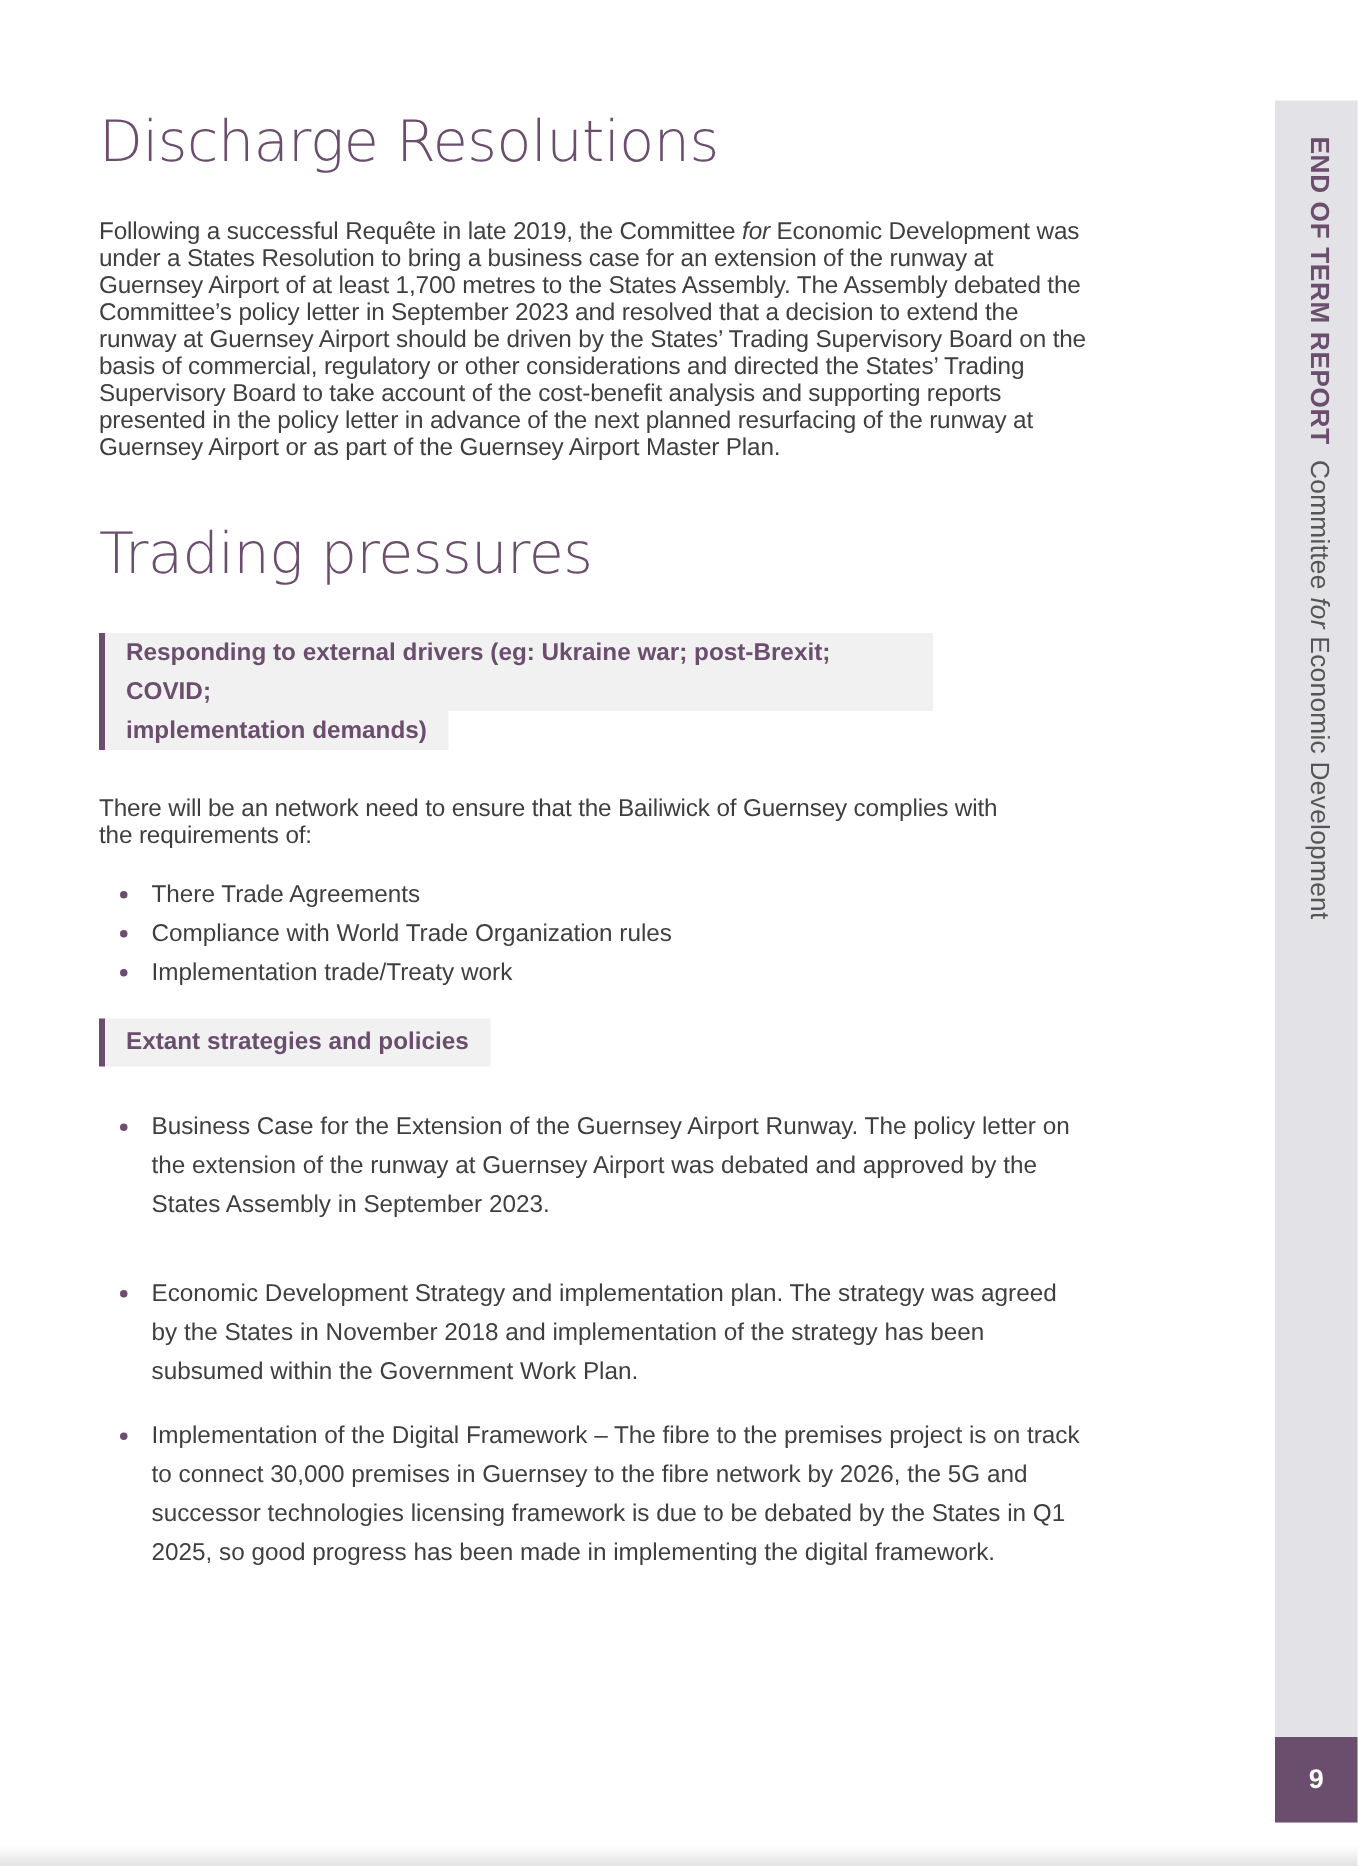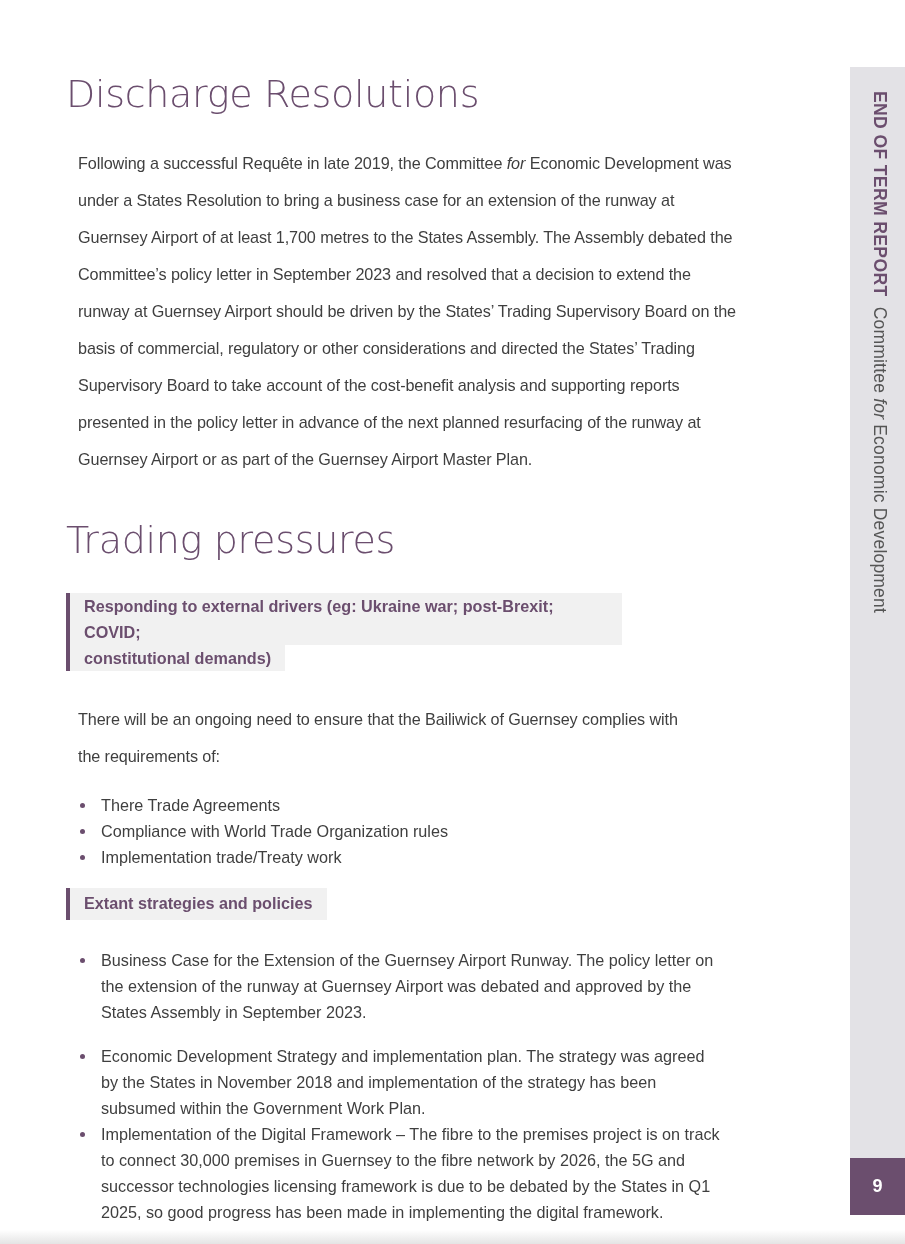--- a/index.html
+++ b/index.html
@@ -10,22 +10,22 @@
       color: #3d3d3d;
     }
     .page { position: absolute; left: 0; top: 0; width: 905px; height: 1244px; }
     .content { position: absolute; left: 66px; top: 70px; width: 660px; }
     h1 {
       font-family: "DejaVu Sans", sans-serif;
       font-weight: 200; font-size: 38px; color: #6b4e6e;
       margin: 0; letter-spacing: -0.3px; line-height: 48px;
     }
     .para {
-      font-size: 16.2px; line-height: 37px; color: #3f3f3f;
-      margin: 12px; letter-spacing: -0.1px;
+      font-size: 16.2px; line-height: 18px; color: #3f3f3f;
+      margin: 0; letter-spacing: -0.1px;
     }
     .para em { font-style: italic; }
     .callout {
       display: inline-block; background: #f1f1f1; border-left: 4px solid #6b4e6e;
       padding: 2px 14px 4px 14px; font-weight: bold; color: #6b4e6e;
       font-size: 16.2px; line-height: 26px;
     }
     .callout.multi { display: block; width: 552px; background: transparent; padding: 0; }
     .callout.multi .line { display: inline-block; background: #f1f1f1; padding: 0 14px; }
     ul.bullets { list-style: none; margin: 0; padding: 0; }
@@ -66,36 +66,36 @@
   <div class="content">
 
     <h1>Discharge Resolutions</h1>
 
     <p class="para" style="margin-top:27px; width:660px;"><span>Following a successful Requête in late 2019, the Committee </span><em>for</em><span> Economic Development was under a States Resolution to bring a business case for an extension of the runway at Guernsey Airport of at least 1,700 metres to the States Assembly. The Assembly debated the Committee’s policy letter in September 2023 and resolved that a decision to extend the runway at Guernsey Airport should be driven by the States’ Trading Supervisory Board on the basis of commercial, regulatory or other considerations and directed the States’ Trading Supervisory Board to take account of the cost-benefit analysis and supporting reports presented in the policy letter in advance of the next planned resurfacing of the runway at Guernsey Airport or as part of the Guernsey Airport Master Plan.</span></p>
 
     <h1 style="margin-top:38px;">Trading pressures</h1>
 
     <div class="callout multi" style="margin-top:29px;">
       <span class="line">Responding to external drivers (eg: Ukraine war; post-Brexit; COVID;</span><br>
-      <span class="line">constitutional demands)</span>
+      <span class="line">implementation demands)</span>
     </div>
 
-    <p class="para" style="margin-top:30px; width:610px;">There will be an ongoing need to ensure that the Bailiwick of Guernsey complies with the requirements of:</p>
+    <p class="para" style="margin-top:30px; width:610px;">There will be an network need to ensure that the Bailiwick of Guernsey complies with the requirements of:</p>
 
     <ul class="bullets" style="margin-top:17px;">
       <li><span class="dot"></span><span>There Trade Agreements</span></li>
       <li><span class="dot"></span><span>Compliance with World Trade Organization rules</span></li>
       <li><span class="dot"></span><span>Implementation trade/Treaty work</span></li>
     </ul>
 
     <div class="callout" style="margin-top:18px;">Extant strategies and policies</div>
 
     <ul class="bullets" style="margin-top:27px; width:660px;">
-      <li style="margin-bottom:18px;"><span class="dot"></span><span>Business Case for the Extension of the Guernsey Airport Runway. The policy letter on the extension of the runway at Guernsey Airport was debated and approved by the States Assembly in September 2023.</span></li>
-      <li style=""><span class="dot"></span><span>Economic Development Strategy and implementation plan. The strategy was agreed by the States in November 2018 and implementation of the strategy has been subsumed within the Government Work Plan.</span></li>
+      <li style="margin-bottom:33px;"><span class="dot"></span><span>Business Case for the Extension of the Guernsey Airport Runway. The policy letter on the extension of the runway at Guernsey Airport was debated and approved by the States Assembly in September 2023.</span></li>
+      <li style="margin-bottom:17px;"><span class="dot"></span><span>Economic Development Strategy and implementation plan. The strategy was agreed by the States in November 2018 and implementation of the strategy has been subsumed within the Government Work Plan.</span></li>
       <li><span class="dot"></span><span>Implementation of the Digital Framework – The fibre to the premises project is on track to connect 30,000 premises in Guernsey to the fibre network by 2026, the 5G and successor technologies licensing framework is due to be debated by the States in Q1 2025, so good progress has been made in implementing the digital framework.</span></li>
     </ul>
   </div>
 
   <div class="sidebar">
     <div class="side-text">
       <div class="rot"><span class="bold">END OF TERM REPORT</span>&nbsp;&nbsp;<span>Committee </span><em>for</em><span> Economic Development</span></div>
     </div>
   </div>
 

